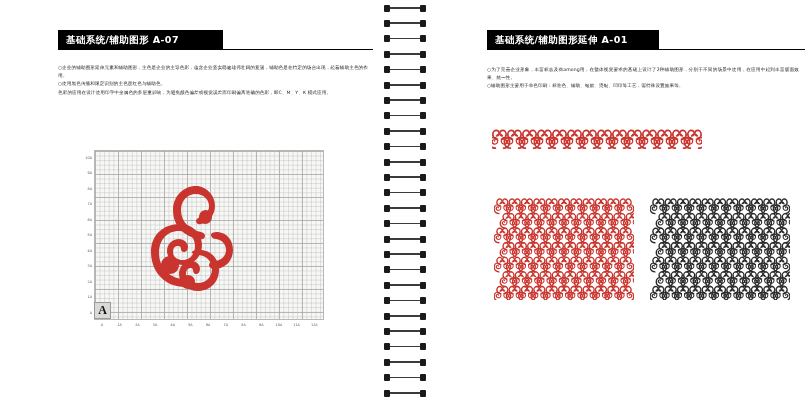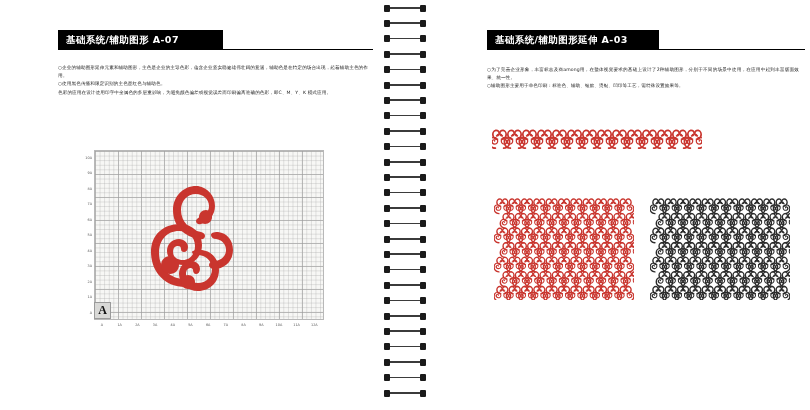--- a/index.html
+++ b/index.html
@@ -405,21 +405,21 @@
         <div class="wire"></div>
         <div class="cap-l"></div>
         <div class="cap-r"></div>
       </div>
     </div>
 
   <div class="page page-right">
 
     <div class="header">
       <div class="bar"></div>
-      <div class="title">基础系统/辅助图形延伸  A-03</div>
+      <div class="title">基础系统/辅助图形延伸  A-01</div>
       <div class="rule"></div>
     </div>
 
     <div class="body-copy">
       <p>○为了完善企业形象，丰富标志及商among用，在整体视觉要求的基础上设计了2种辅助图形，分别于不同的场景中使用，在应用中起到丰富版面效果、统一性。</p>
       <p>○辅助图形主要用于单色印刷：标准色、辅助、银款、烫银、凹印等工艺，需特殊设置效果等。</p>
     </div>
   </div>
 
   <div class="pattern-strip">

